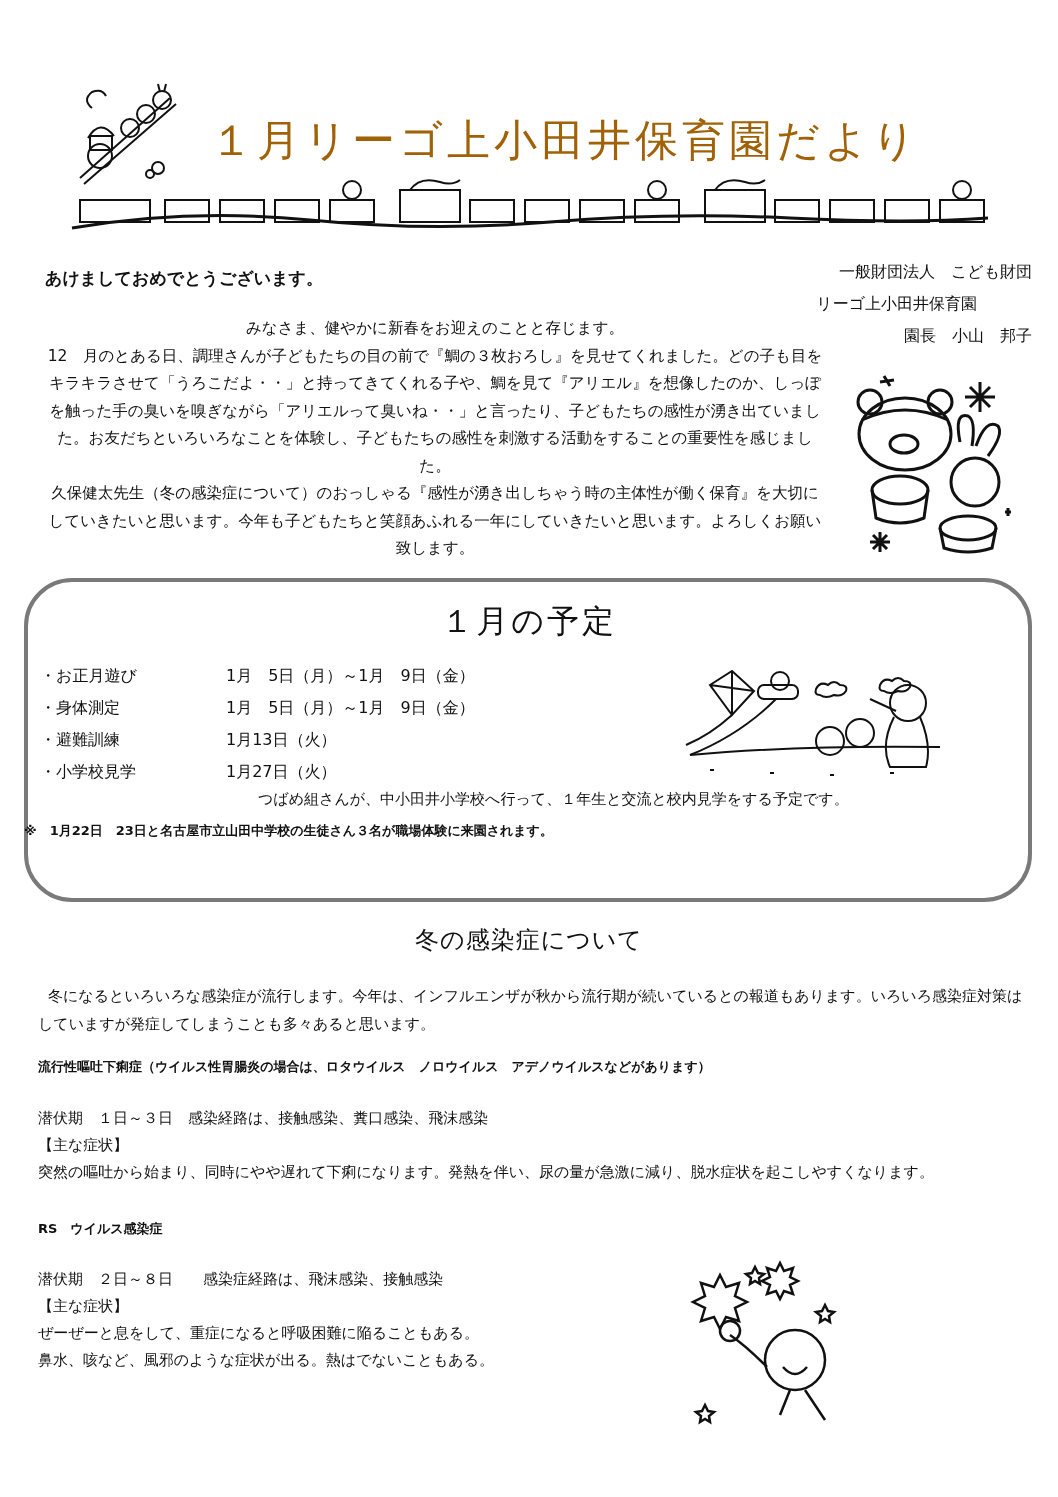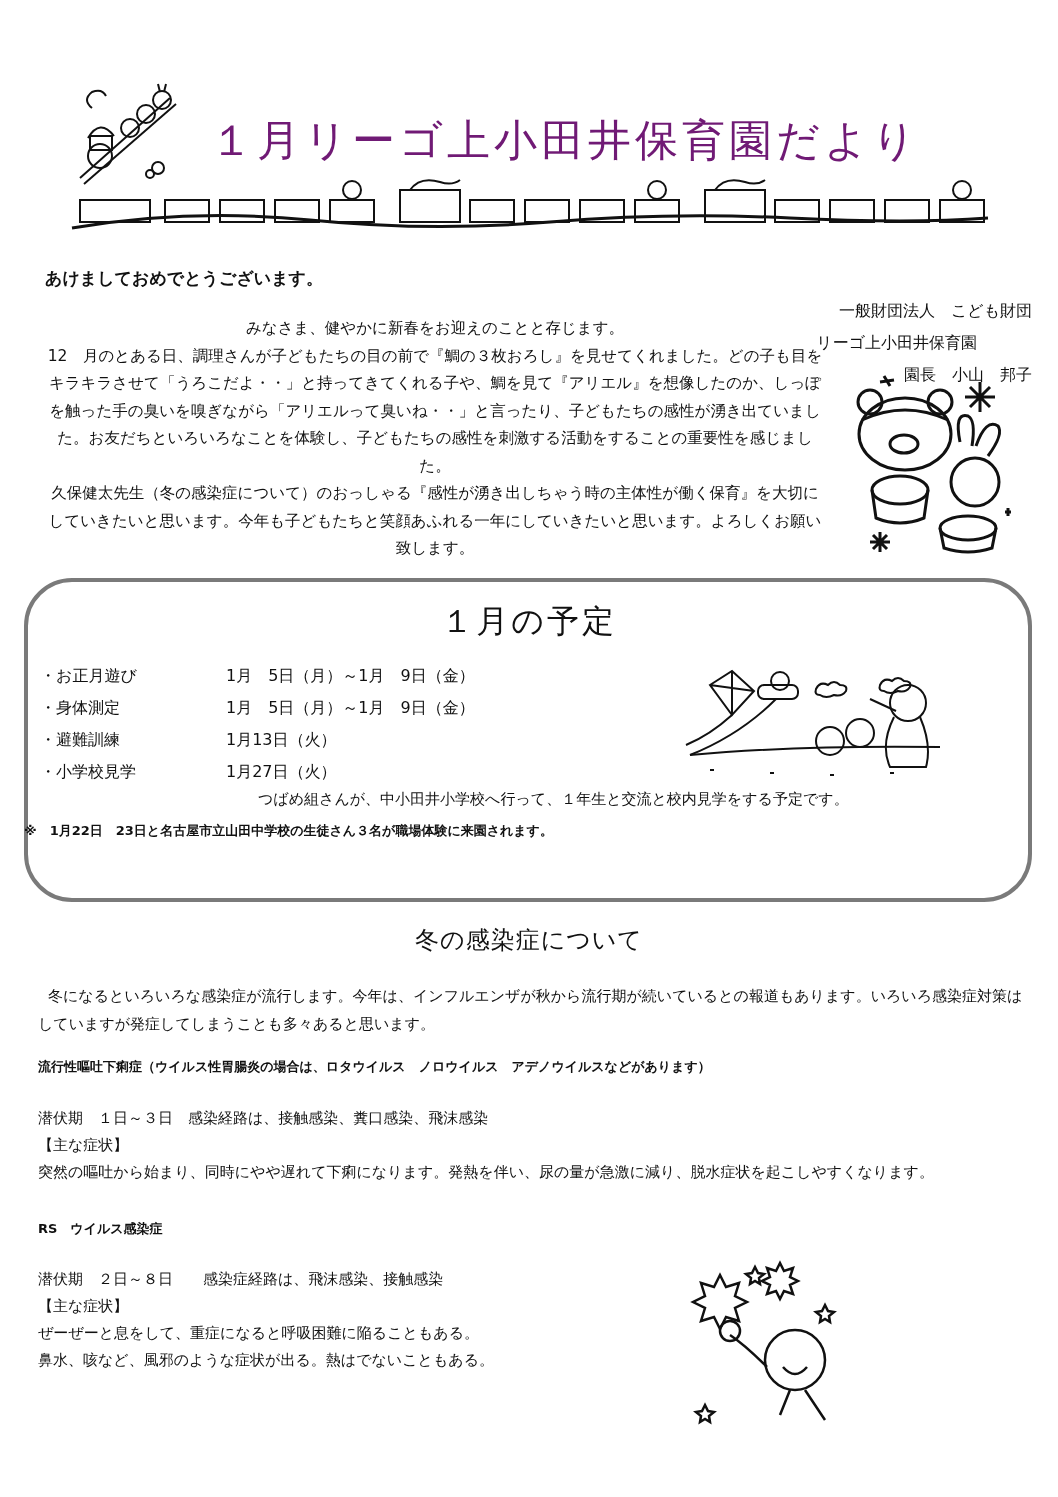--- a/index.html
+++ b/index.html
@@ -4,25 +4,25 @@
 <style>
   html, body { margin: 0; padding: 0; background: #ffffff; }
   body {
     width: 1058px; height: 1497px; position: relative; overflow: hidden;
     font-family: "DejaVu Sans", "Liberation Sans", sans-serif;
     color: #111111;
   }
   .abs { position: absolute; }
   .title {
     left: 210px; top: 112px; font-size: 43px; letter-spacing: 4px;
-    font-weight: 300; white-space: nowrap; color: #701a75;
+    font-weight: 300; white-space: nowrap; color: #a16207;
   }
   .train-art { left: 70px; top: 78px; }
   .train-strip { left: 70px; top: 178px; }
-  .org { right: 26px; top: 256px; text-align: right; font-size: 16px; line-height: 32px; margin-top: 39px; }
+  .org { right: 26px; top: 256px; text-align: right; font-size: 16px; line-height: 32px; }
   .org .l2 { margin-right: 55px; }
   .greeting { left: 45px; top: 267px; font-size: 17px; font-weight: bold; }
   .intro {
     left: 45px; top: 315px; width: 780px; font-size: 15.5px; line-height: 27.5px; text-align: center;
   }
   .intro p { margin: 0; }
   .bear-art { left: 850px; top: 372px; }
   .schedule-box {
     left: 24px; top: 578px; width: 1008px; height: 324px;
     border: 4px solid #7a7a7a; border-radius: 48px; box-sizing: border-box;

